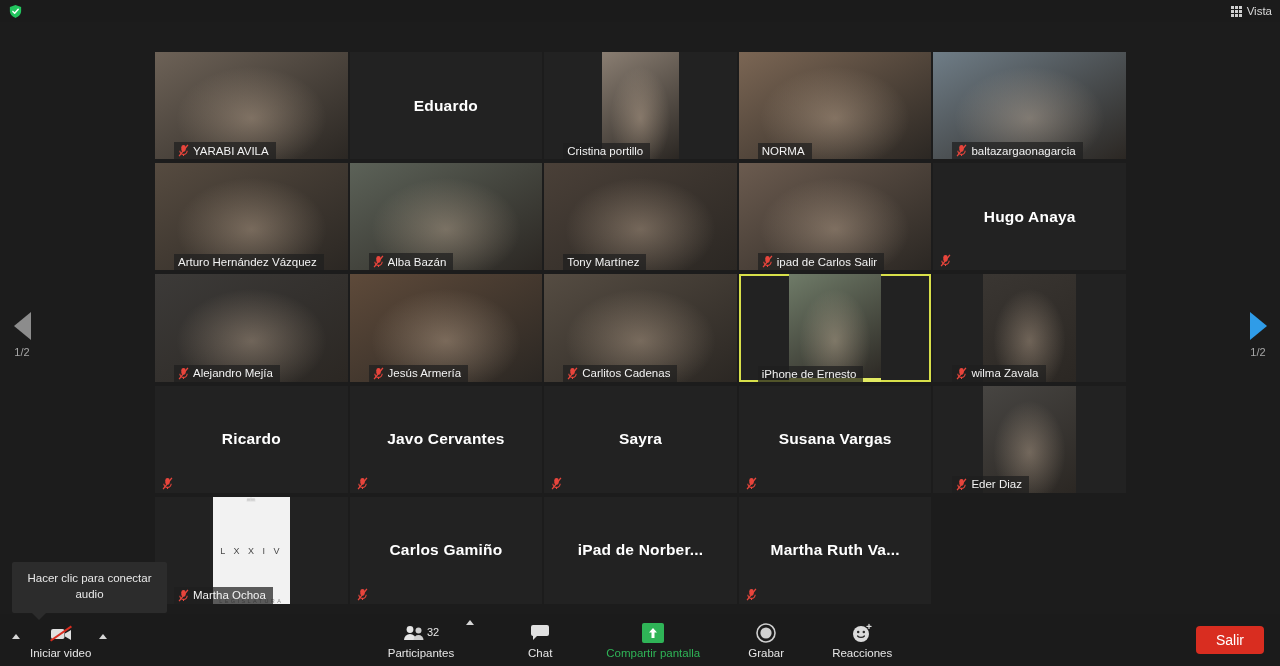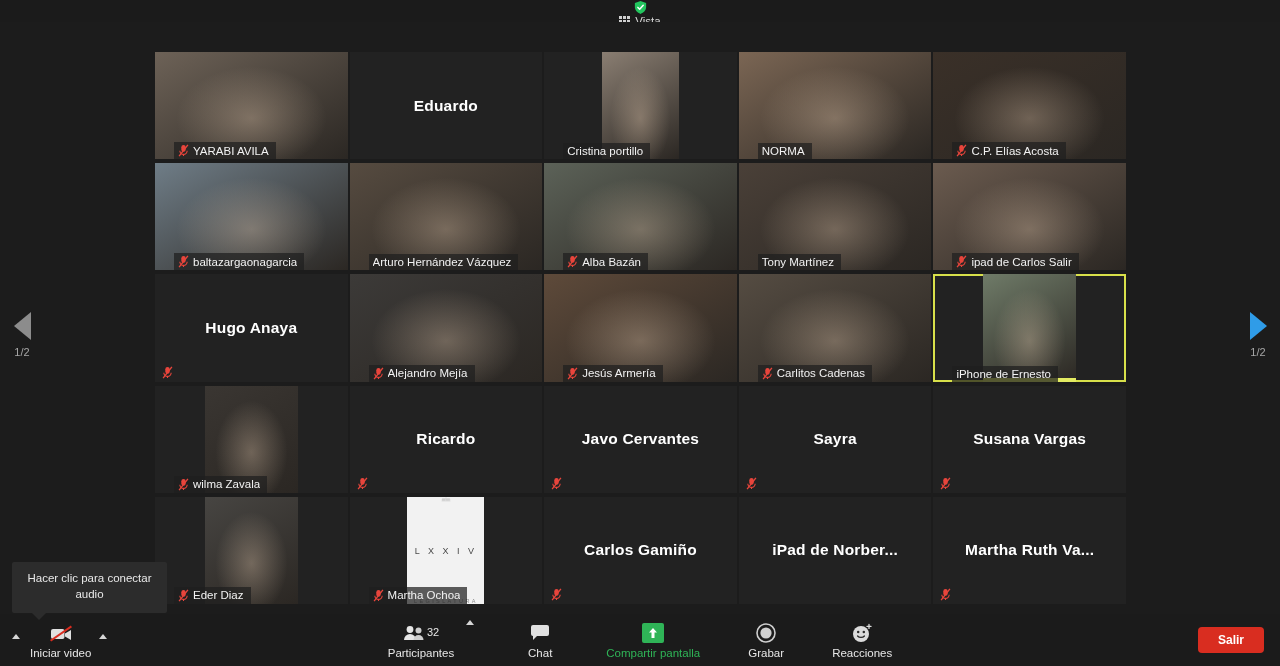--- a/index.html
+++ b/index.html
@@ -8,21 +8,21 @@
     background: #1a1a1a;
     font-family: "Liberation Sans", sans-serif;
     overflow: hidden;
   }
   .app { position: relative; width: 1280px; height: 666px; background: #1c1c1c; }
 
   
   .topbar {
     position: absolute; top: 0; left: 0; width: 1280px; height: 22px;
     background: #1b1b1b; display: flex; align-items: center;
-    justify-content: space-between; padding: 0 8px; flex-direction: column;
+    justify-content: space-between; padding: 0 8px;
   }
   .shield {
     width: 15px; height: 15px; position: relative; display:block;
   }
   .shield svg { display:block; }
   .view-btn {
     display: flex; align-items: center; gap: 5px;
     color: #d8d8d8; font-size: 11.5px;
   }
   .grid-ico {
@@ -118,21 +118,21 @@
     min-width: 52px; padding: 2px 4px; cursor: pointer;
   }
   .tbtn .ico { height: 22px; display: flex; align-items: center; justify-content: flex-end; margin-bottom: 3px; }
   .tbtn .lbl { color: #e6e6e6; font-size: 11.5px; white-space: nowrap; }
   .tbtn.green .lbl { color: #2fb457; }
   .caret {
     width: 0; height: 0; border-left: 4px solid transparent; border-right: 4px solid transparent;
     border-bottom: 5px solid #d6d6d6; margin-bottom: 22px; margin-left: 2px; margin-right: 4px;
   }
   .salir {
-    background: #d92d20; color: #fff; font-size: 12px; font-weight: bold;
+    background: #d92d20; color: #fff; font-size: 14px; font-weight: normal;
     border: none; border-radius: 4px; padding: 6px 20px; cursor: pointer;
   }
   .share-sq {
     width: 22px; height: 20px; background: #2fb457; border-radius: 2px;
     display: flex; align-items: center; justify-content: center;
   }
 </style>
 </head>
 <body>
 
@@ -200,35 +200,20 @@
             <span>Cristina portillo</span>
           </div>
         </div>
         <div class="tile">
           <div class="vid wide">
             <div class="fill" style="background:linear-gradient(150deg,#7b6654 0%, #2b2723 100%);"></div>
             <div class="fill" style="background:radial-gradient(ellipse at 50% 62%, rgba(255,225,195,.30) 0%, rgba(0,0,0,0) 55%);"></div>
           </div>
           <div class="namebar">
             <span>NORMA</span>
-          </div>
-        </div>
-        <div class="tile">
-          <div class="vid wide">
-            <div class="fill" style="background:linear-gradient(150deg,#3a3028 0%, #2b2723 100%);"></div>
-            <div class="fill" style="background:radial-gradient(ellipse at 50% 62%, rgba(255,225,195,.30) 0%, rgba(0,0,0,0) 55%);"></div>
-          </div>
-          <div class="namebar">
-            <span class="mic-muted"><svg viewBox="0 0 12 14" width="11" height="13">
-                <rect x="3.6" y="1" width="4.8" height="7.4" rx="2.4" fill="#e8453c"></rect>
-                <path d="M2 7.2 a4 4 0 0 0 8 0" stroke="#e8453c" stroke-width="1.2" fill="none"></path>
-                <line x1="6" y1="11" x2="6" y2="13" stroke="#e8453c" stroke-width="1.2"></line>
-                <line x1="1.2" y1="13.2" x2="10.8" y2=".8" stroke="#e8453c" stroke-width="1.5"></line>
-              </svg></span>
-            <span>C.P. Elías Acosta</span>
           </div>
         </div>
         <div class="tile">
           <div class="vid wide">
             <div class="fill" style="background:linear-gradient(150deg,#6f7d87 0%, #2b2723 100%);"></div>
             <div class="fill" style="background:radial-gradient(ellipse at 50% 62%, rgba(255,225,195,.30) 0%, rgba(0,0,0,0) 55%);"></div>
           </div>
           <div class="namebar">
             <span class="mic-muted"><svg viewBox="0 0 12 14" width="11" height="13">
                 <rect x="3.6" y="1" width="4.8" height="7.4" rx="2.4" fill="#e8453c"></rect>

